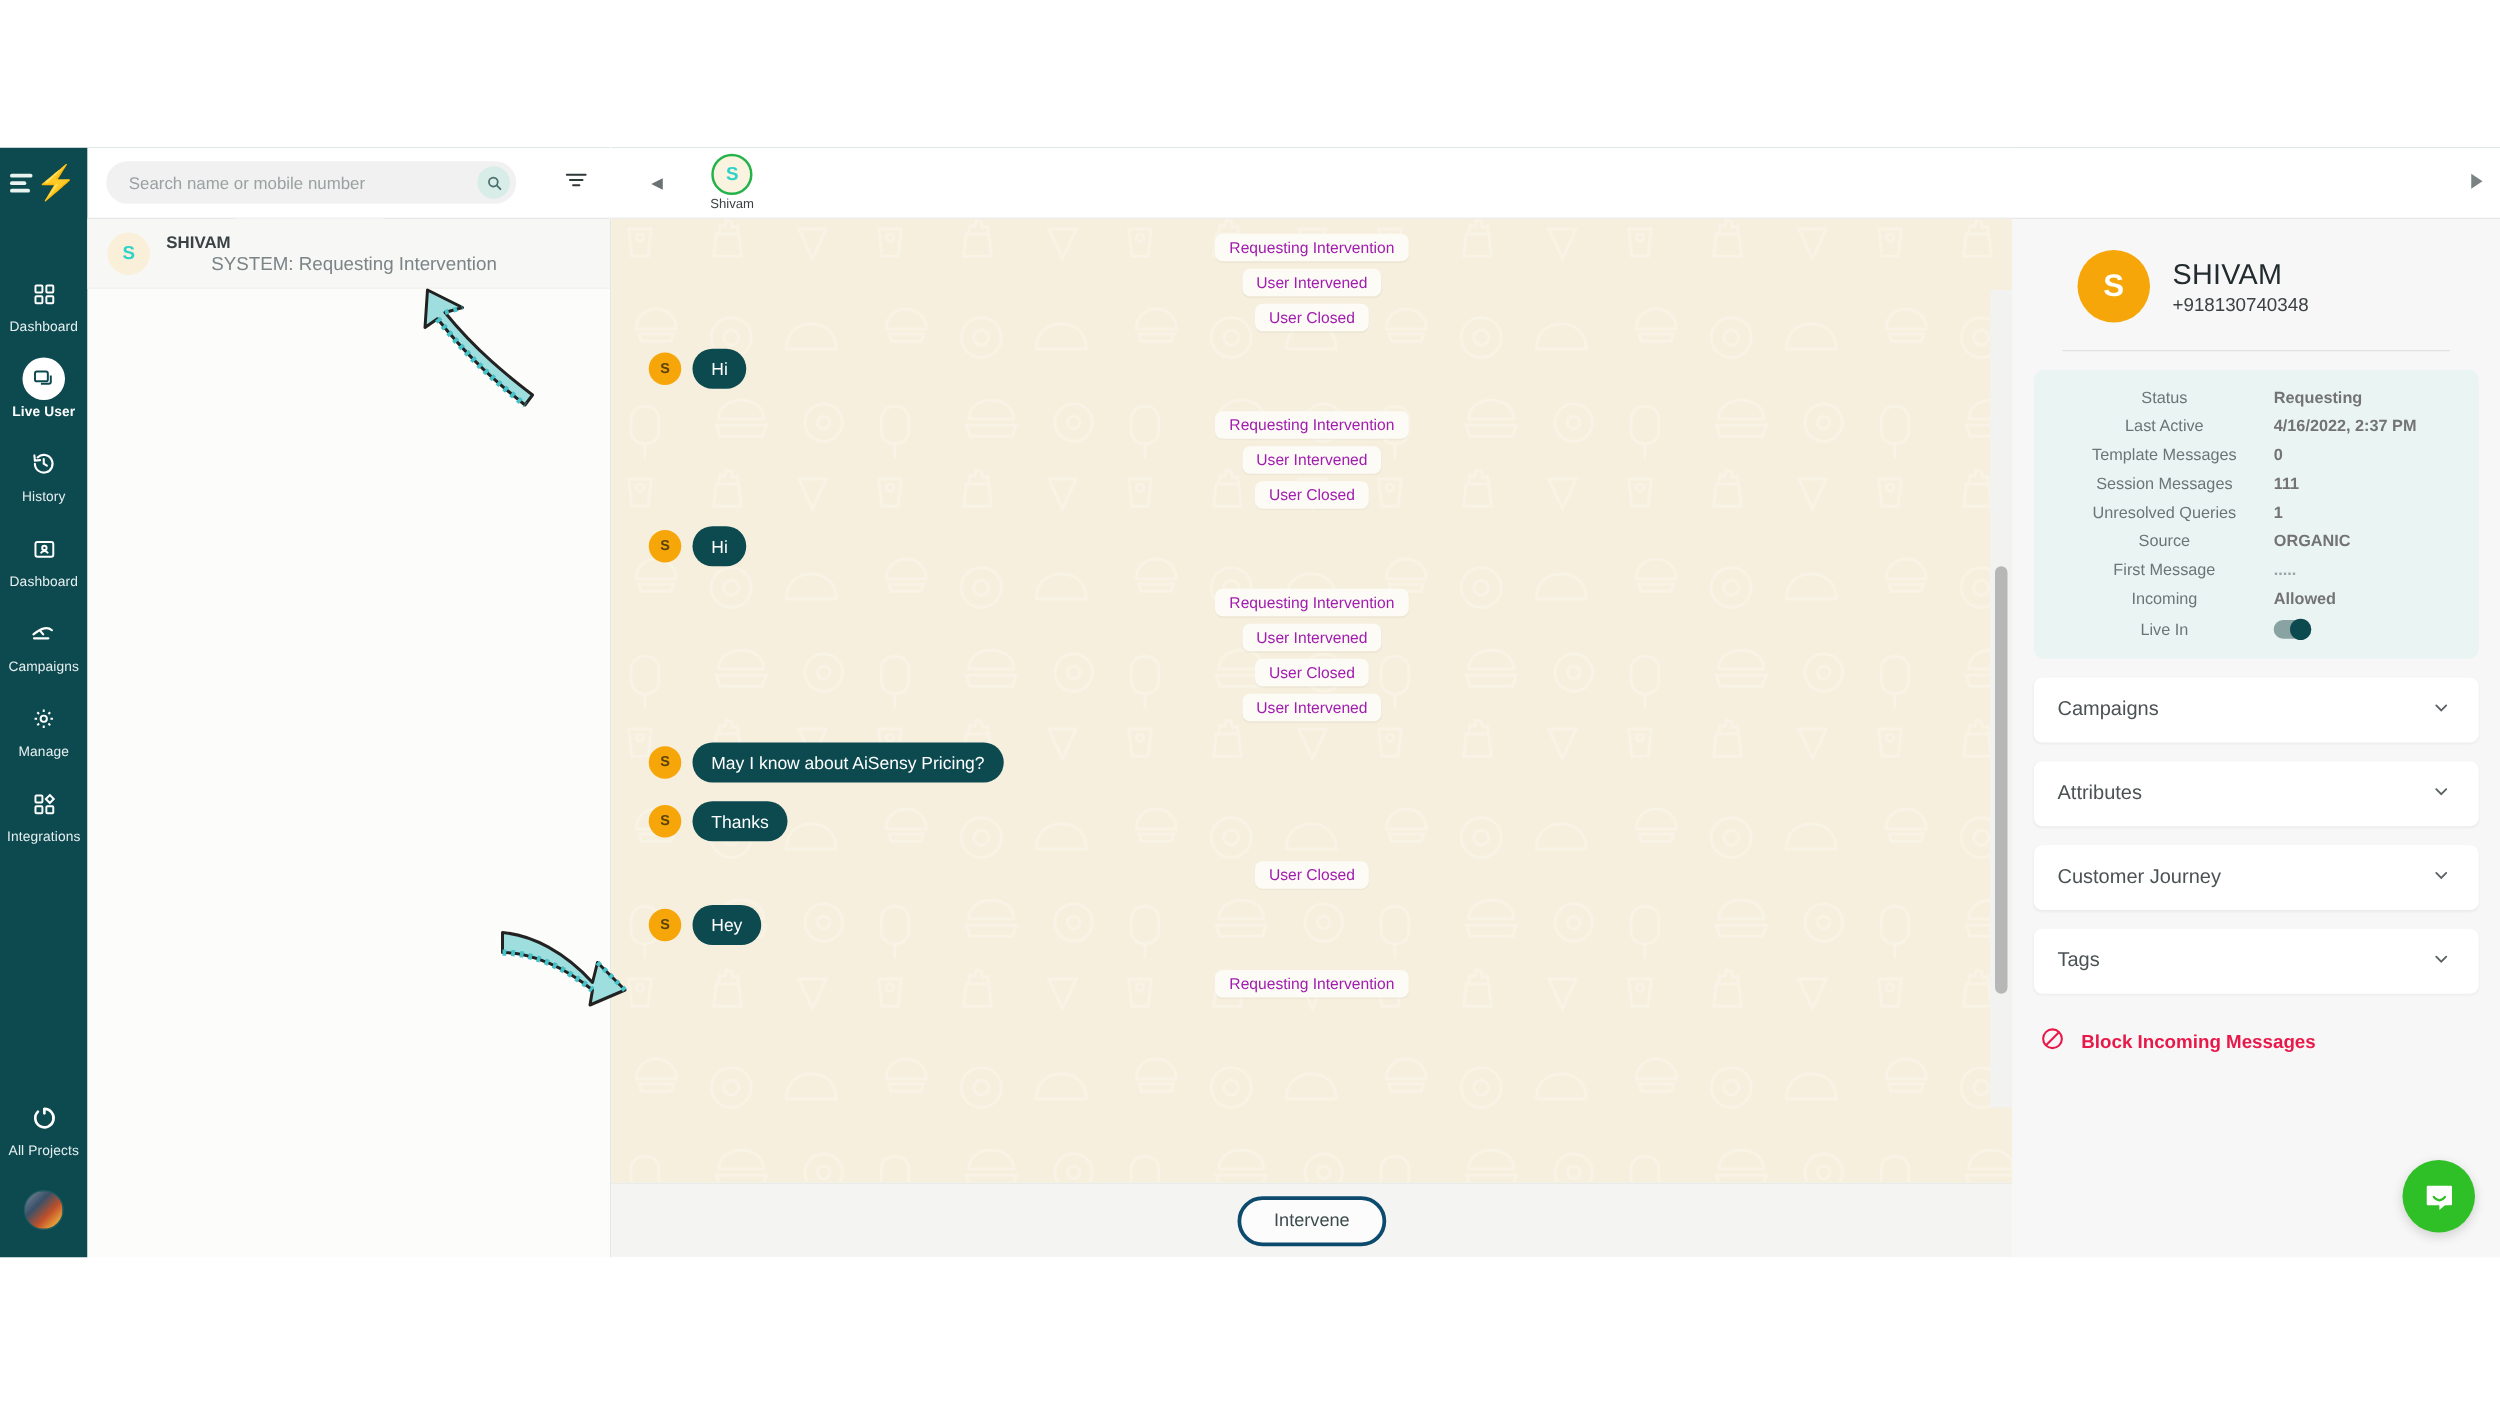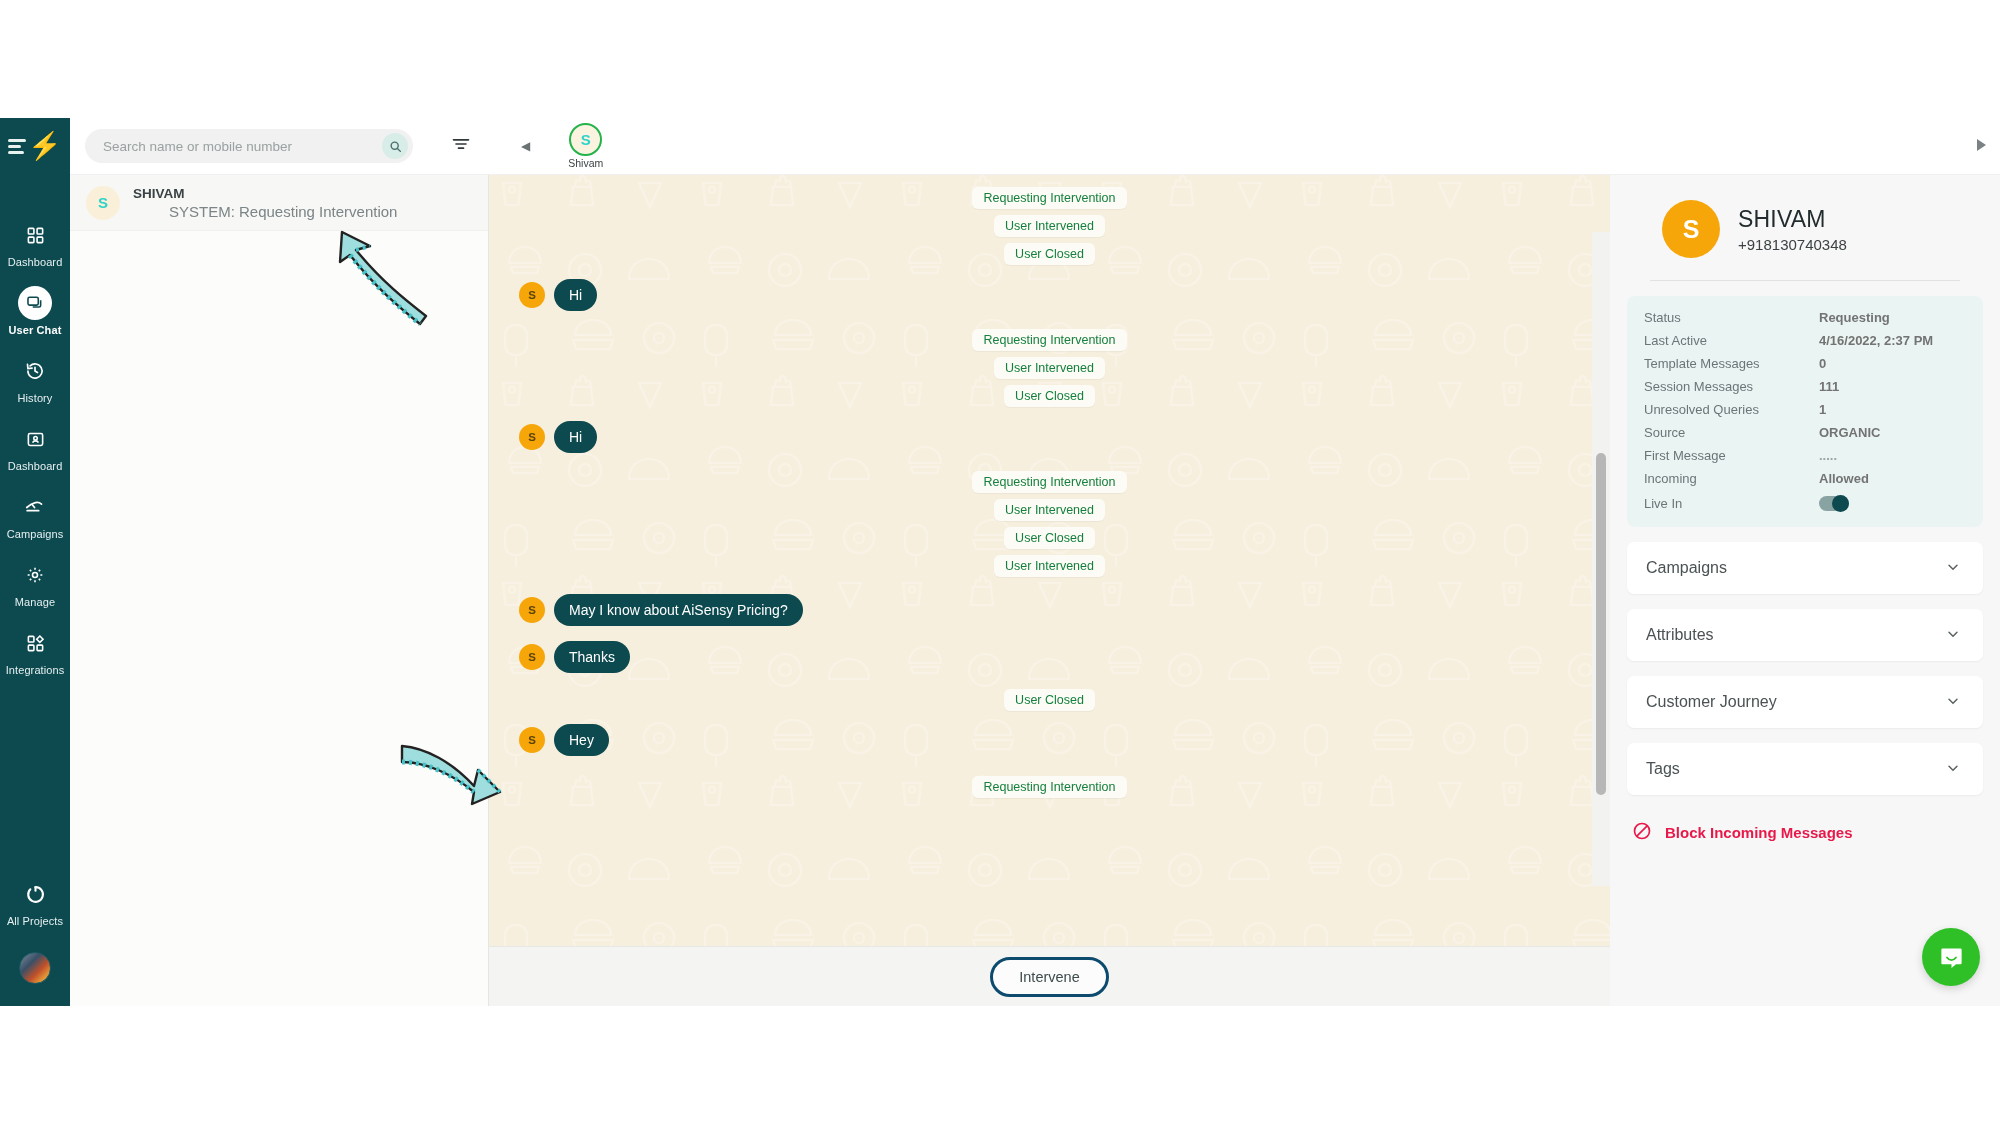--- a/index.html
+++ b/index.html
@@ -113,21 +113,21 @@
   }
   .conv-body {
     flex:1 1 auto; position:relative; overflow:hidden;
     background-color:#f6efdd;
   }
   .pattern { position:absolute; inset:0; opacity:1; }
   .msgs { position:absolute; inset:0; padding: 6px 30px 10px 30px; }
 
   .sys-row { display:flex; justify-content:center; }
   .sys-chip {
-    background:#fcfbf6; color:#15803d; font-size:12.5px;
+    background:#fcfbf6; color:#a21caf; font-size:12.5px;
     padding: 4px 11px; border-radius: 6px; margin: 6px 0 0;
     box-shadow: 0 1px 1px rgba(0,0,0,.04);
     white-space:nowrap;
   }
 
   .msg-row { display:flex; align-items:center; gap:9px; }
   .msg-av {
     width: 26px; height:26px; border-radius:50%; background:#f6a609;
     color:#5c4406; font-size:11.5px; font-weight:700;
     display:flex; align-items:center; justify-content:center; flex:0 0 26px;
@@ -174,20 +174,21 @@
     display:flex; align-items:center; justify-content:center;
     color:#fff; font-size:25px; font-weight:600; flex:0 0 58px;
   }
   .prof-name { font-size:23px; color:#222b2d; font-weight:500; letter-spacing:.2px;}
   .prof-phone { font-size:15px; color:#3c4244; margin-top:3px; }
   .prof-divider { height:1px; background:#e2e2e2; margin: 22px 40px 0; }
 
   .prof-card {
     background:#eaf5f3; border-radius:8px; margin: 15px 17px 0;
     padding: 14px 17px 16px;
+    text-align: center;
   }
   .prof-row { display:flex; align-items:center; margin-bottom: 8px; }
   .prof-row:last-child{ margin-bottom:0; }
   .prof-key { width: 175px; font-size:13px; color:#6b7577; flex:0 0 175px;}
   .prof-val { font-size:13px; color:#737373; font-weight:600; }
   .toggle {
     width:30px; height:15px; border-radius:8px; background:#88a3a2;
     position:relative; cursor:pointer;
   }
   .toggle::after{
@@ -315,21 +316,21 @@
         <span class="rail-label">Dashboard</span>
       </div>
 
       <div class="rail-item active">
         <span class="rail-ico">
           <svg width="19" height="19" viewBox="0 0 24 24" stroke="currentColor" stroke-width="2" fill="none">
             <rect x="2.5" y="4" width="13" height="10" rx="2"></rect>
               <path d="M8.5 16.5h8a2 2 0 0 0 2-2V8"></path>
           </svg>
           </span>
-        <span class="rail-label">User Chat</span>
+        <span class="rail-label">Live User</span>
       </div>
 
       <div class="rail-item">
         <span class="rail-ico">
           <svg width="20" height="20" viewBox="0 0 24 24" stroke="currentColor" stroke-width="2" fill="none" stroke-linecap="round">
             <path d="M3.5 12a8.5 8.5 0 1 0 2.6-6.1"></path>
               <polyline points="3,4 3.5,9 8.5,8.5"></polyline>
               <polyline points="12,7.5 12,12 15,13.8"></polyline>
           </svg>
           </span>

